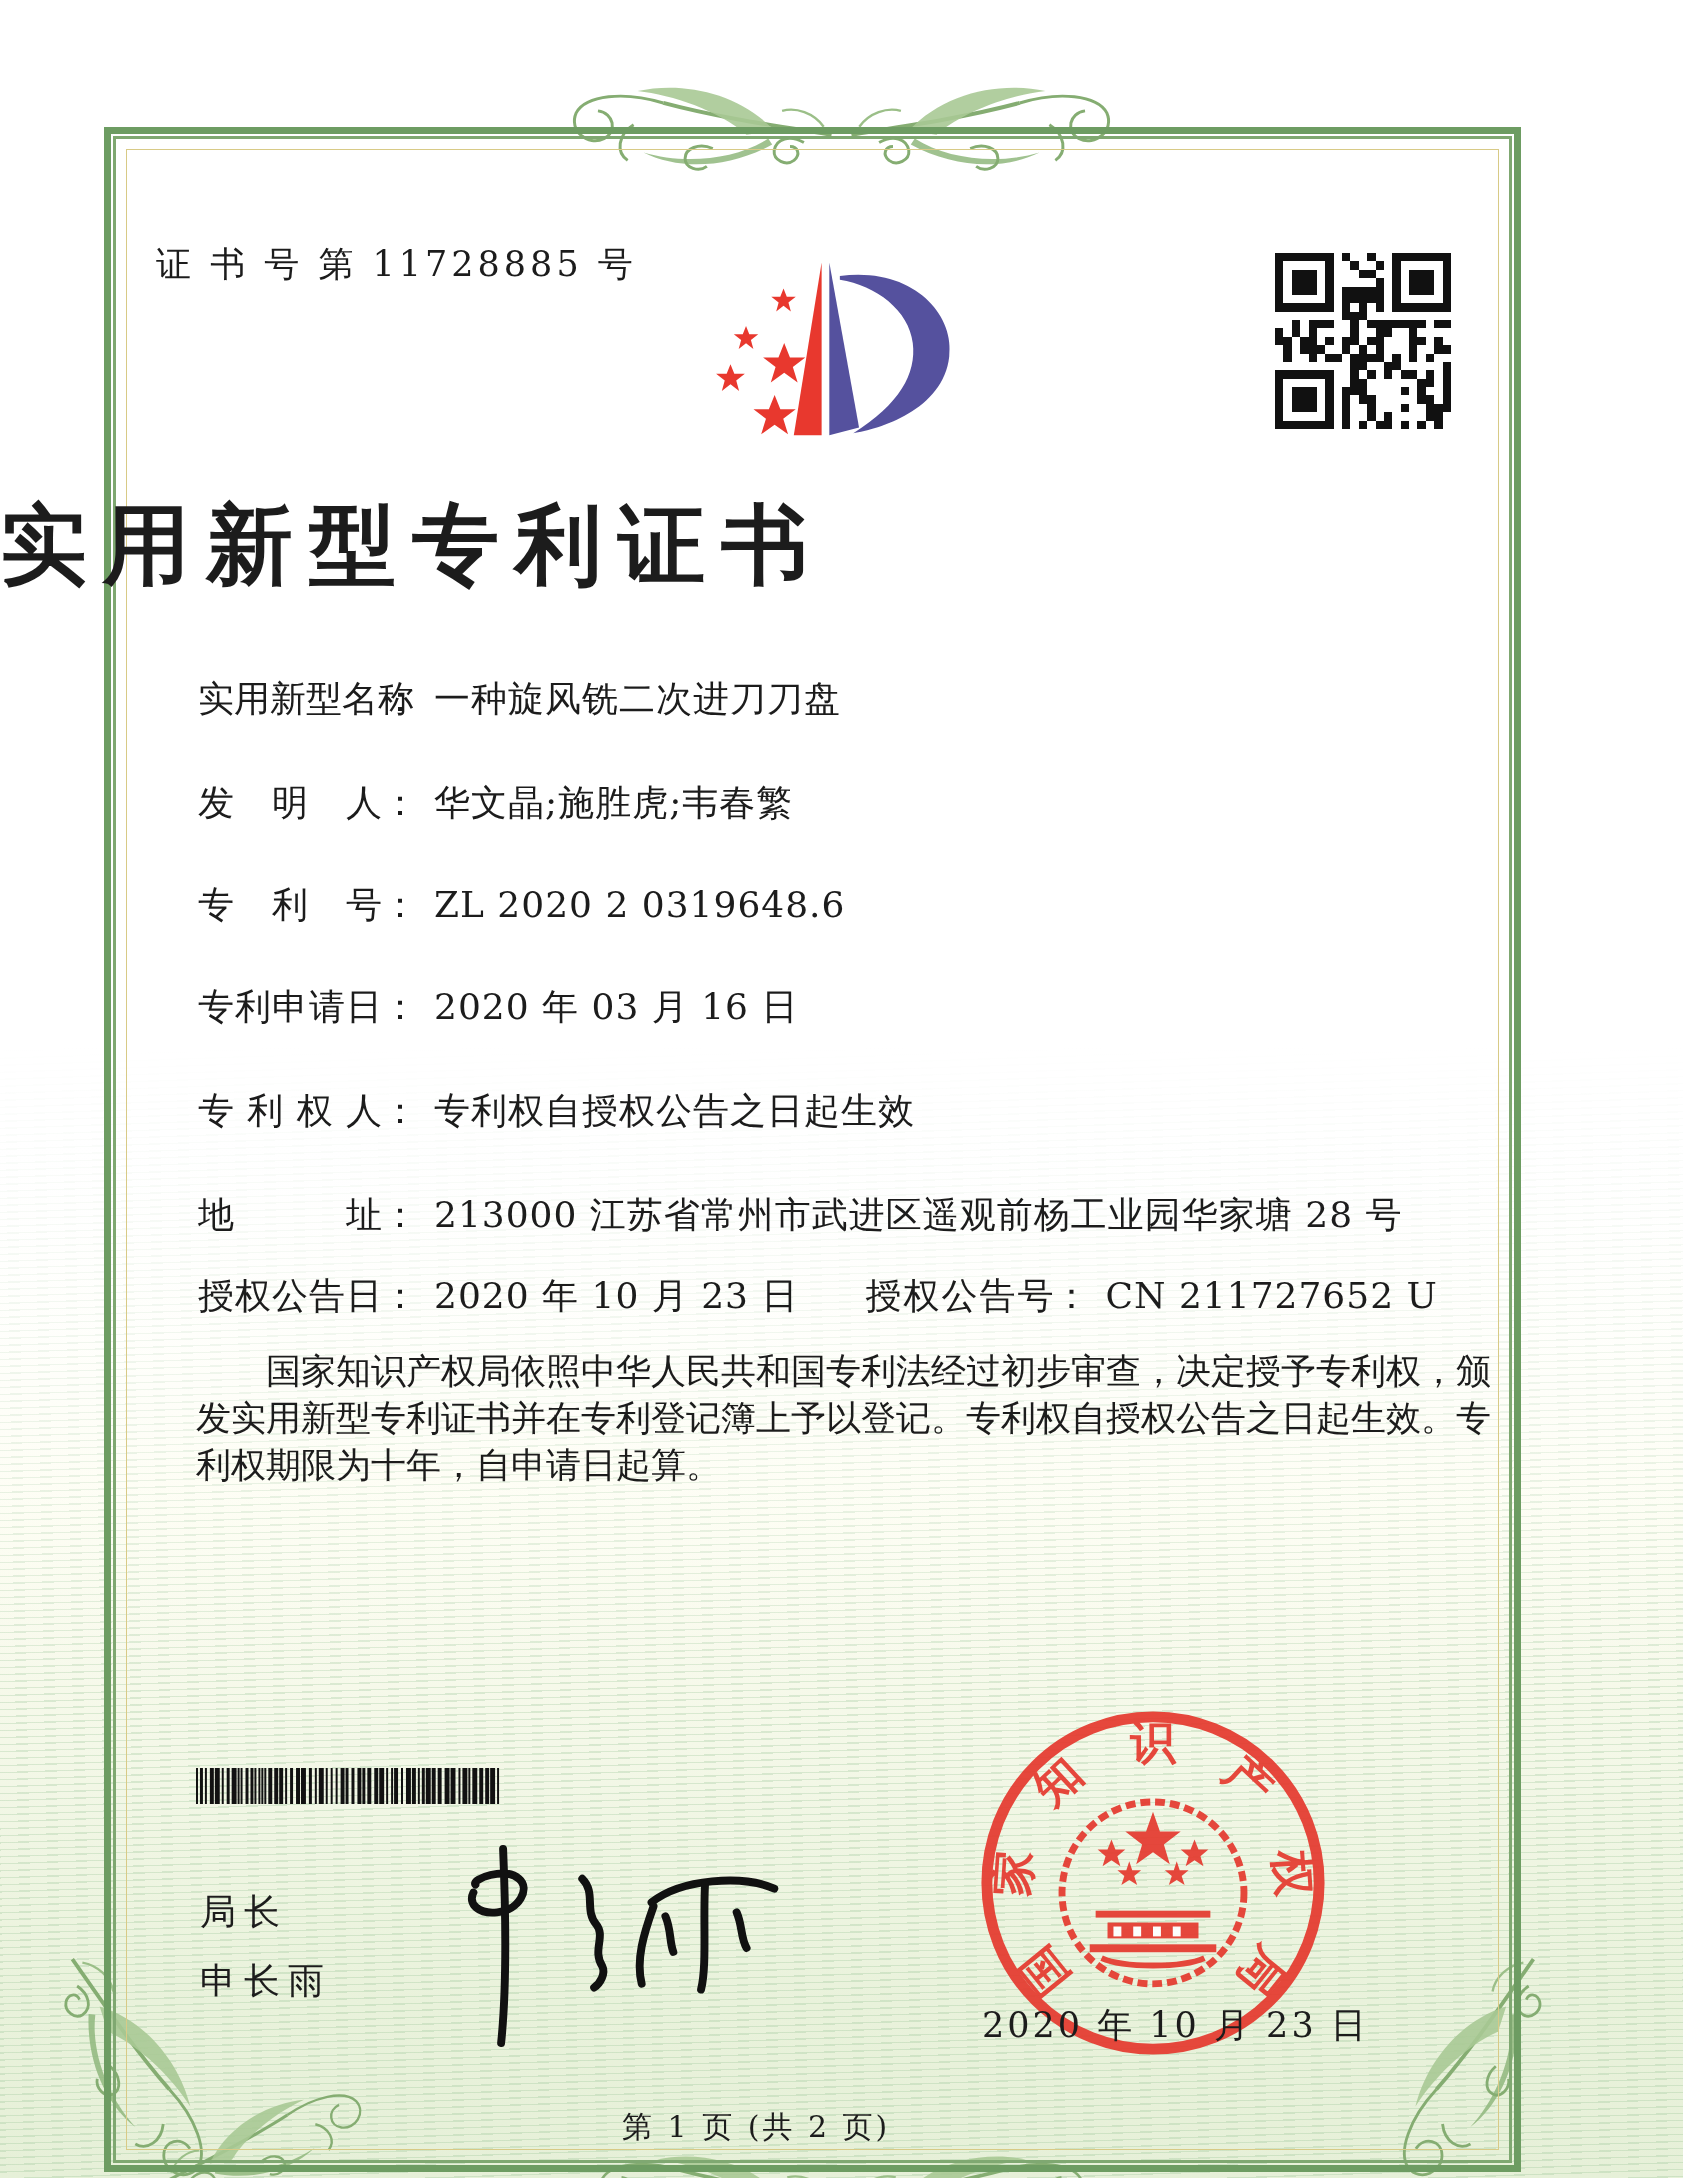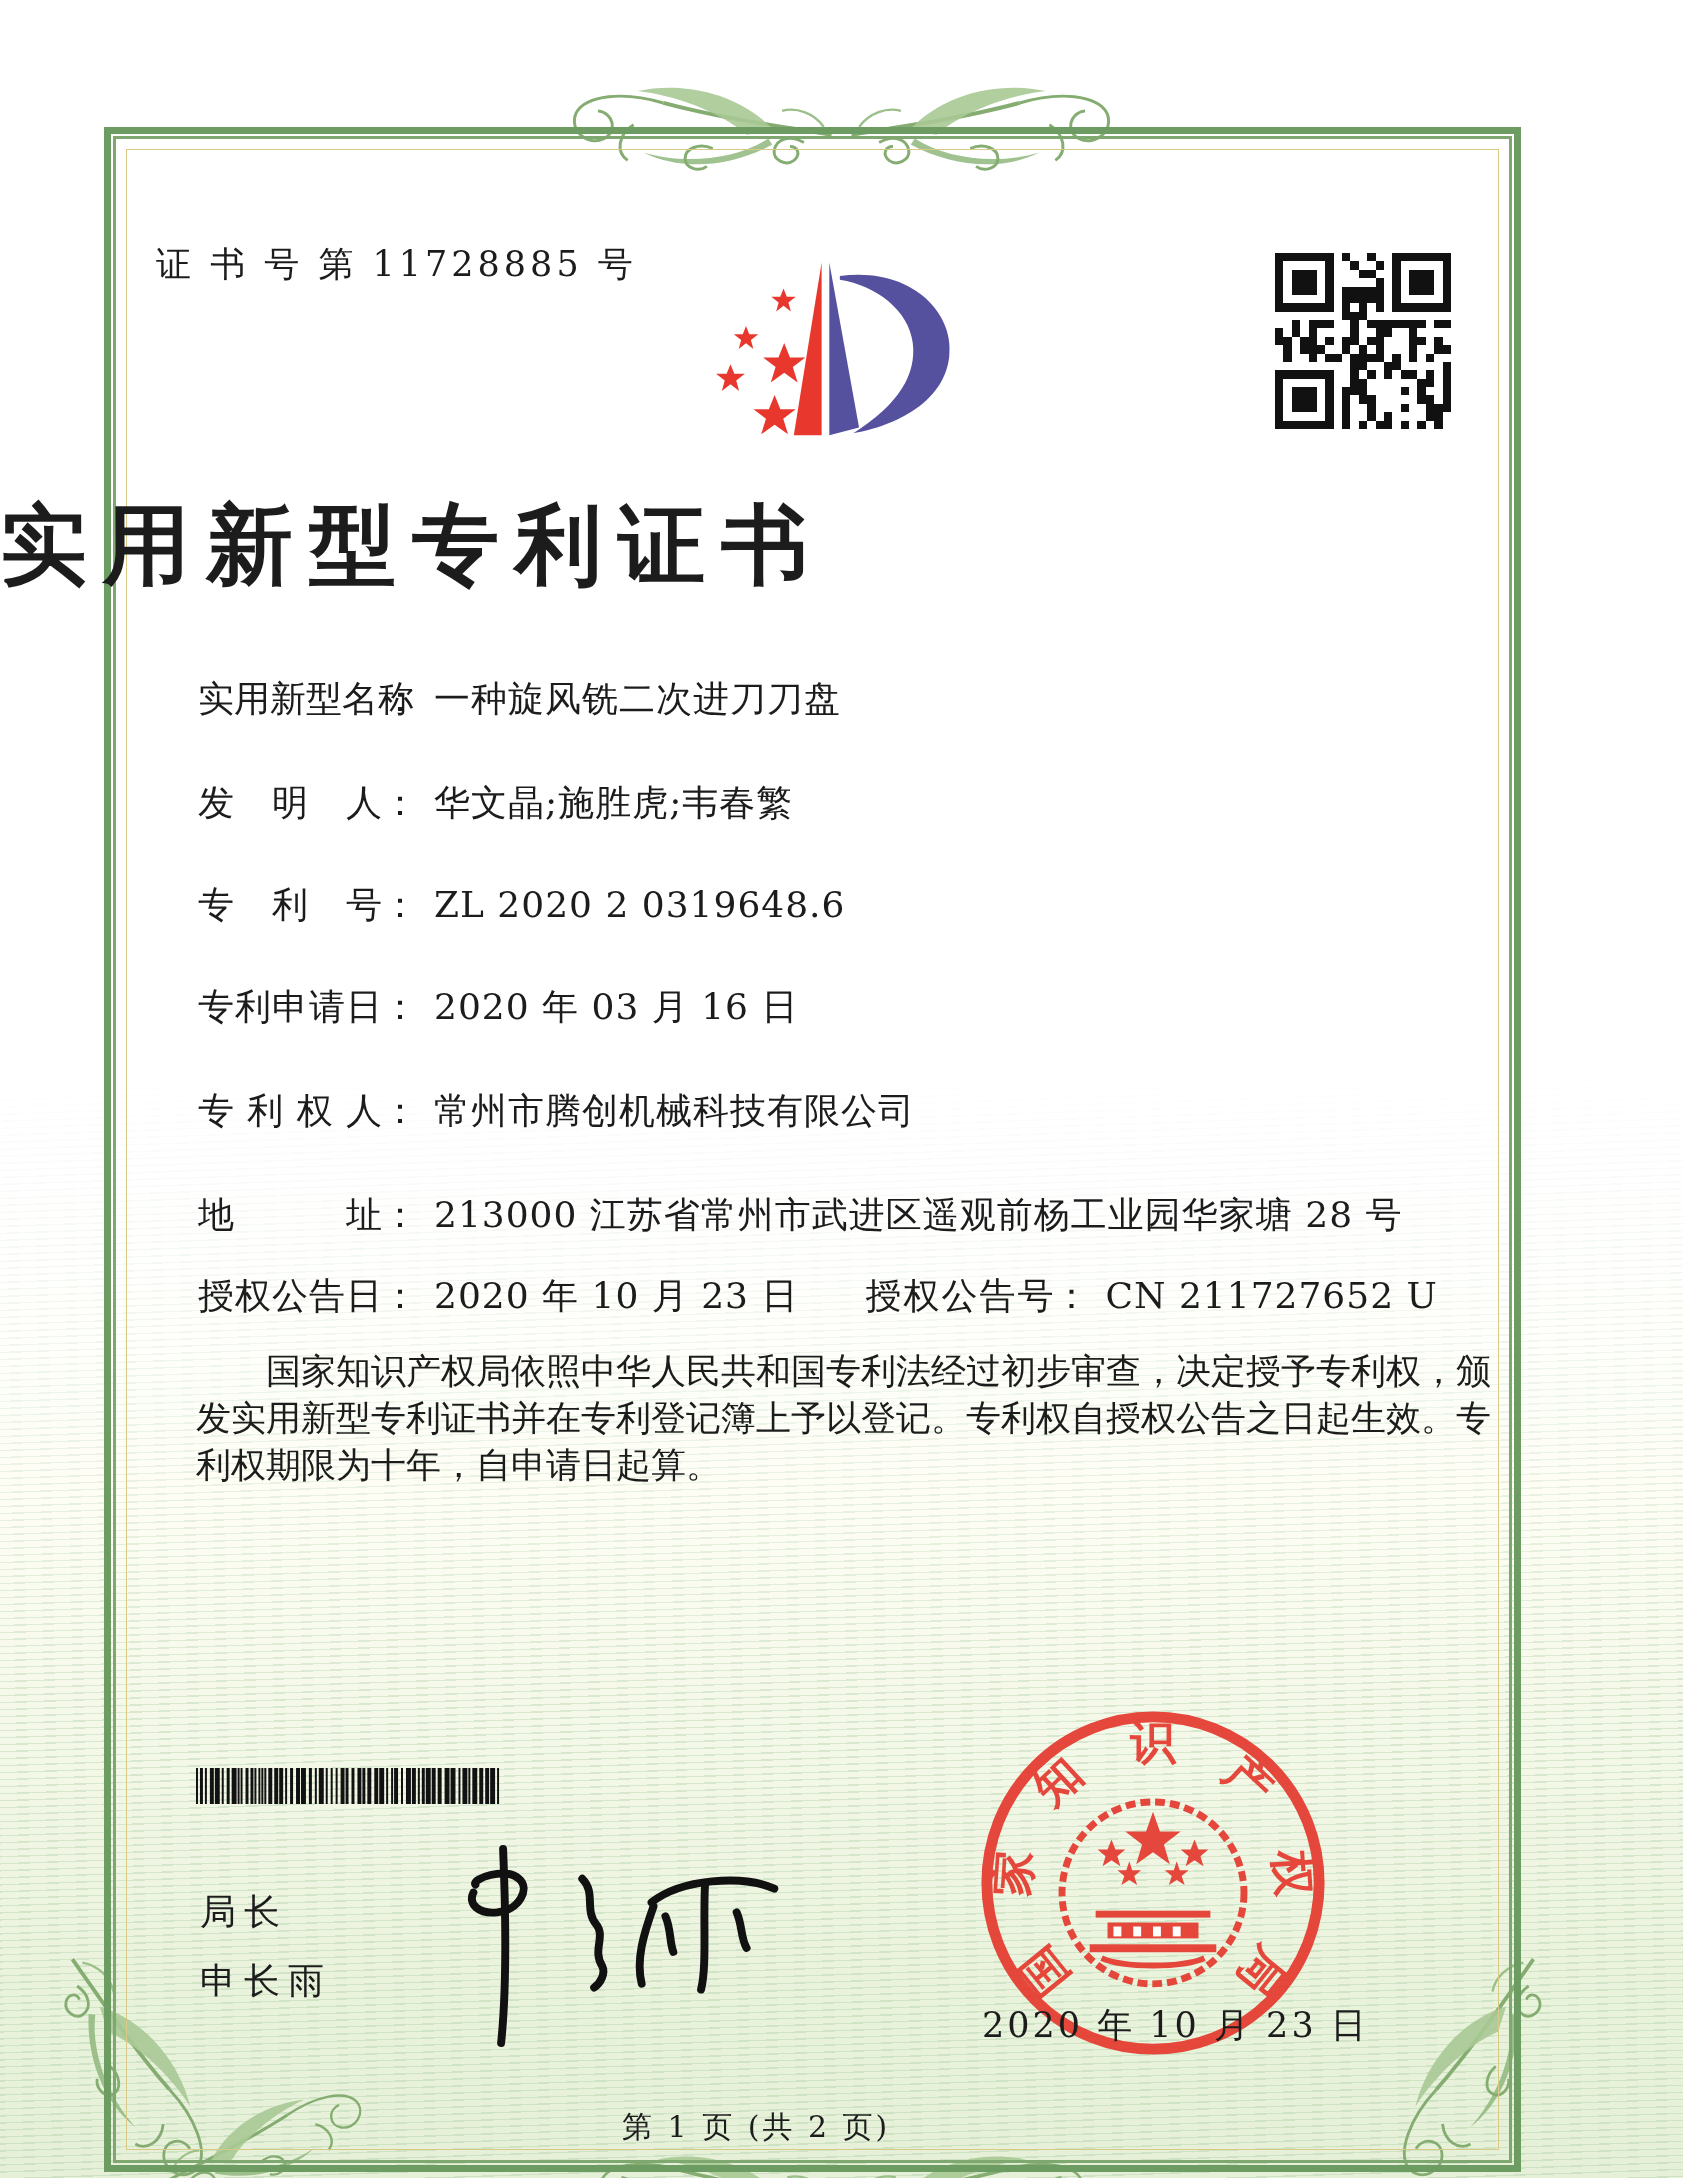--- a/index.html
+++ b/index.html
@@ -327,21 +327,21 @@
       <rect x="19" y="20" width="1" height="1" fill="#111"></rect>
     </svg>
 
   <div class="title">实用新型专利证书</div>
 
   <div class="fields">
       <div class="frow" style="top: 675px;"><span><span class="flabel">实用新型名称</span><span class="fcolon">：</span><span class="fvalue">一种旋风铣二次进刀刀盘</span></span></div>
       <div class="frow" style="top: 779px;"><span><span class="flabel">发明人</span><span class="fcolon">：</span><span class="fvalue">华文晶;施胜虎;韦春繁</span></span></div>
       <div class="frow" style="top: 881px;"><span><span class="flabel">专利号</span><span class="fcolon">：</span><span class="fvalue">ZL 2020 2 0319648.6</span></span></div>
       <div class="frow" style="top: 983px;"><span><span class="flabel">专利申请日</span><span class="fcolon">：</span><span class="fvalue">2020 年 03 月 16 日</span></span></div>
-      <div class="frow" style="top: 1087px;"><span><span class="flabel">专利权人</span><span class="fcolon">：</span><span class="fvalue">常州市腾创机械科技有限公司</span></span></div>
+      <div class="frow" style="top: 1087px;"><span><span class="flabel">专利权人</span><span class="fcolon">：</span><span class="fvalue">专利权自授权公告之日起生效</span></span></div>
       <div class="frow" style="top: 1191px;"><span><span class="flabel">地址</span><span class="fcolon">：</span><span class="fvalue">213000 江苏省常州市武进区遥观前杨工业园华家塘 28 号</span></span></div>
       <div class="frow" style="top: 1272px;"><span><span class="flabel">授权公告日</span><span class="fcolon">：</span><span class="fvalue">2020 年 10 月 23 日</span></span><span class="fpair2"><span class="flabel">授权公告号</span><span class="fcolon">：</span><span class="fvalue">CN 211727652 U</span></span></div>
     </div>
 
   <div class="body-text">
       <p>国家知识产权局依照中华人民共和国专利法经过初步审查，决定授予专利权，颁发实用新型专利证书并在专利登记簿上予以登记。专利权自授权公告之日起生效。专利权期限为十年，自申请日起算。</p>
     </div>
 
   <svg class="barcode" viewBox="0 0 312 36" preserveAspectRatio="none">
       <rect x="0" y="0" width="2" height="36" fill="#111"></rect>

